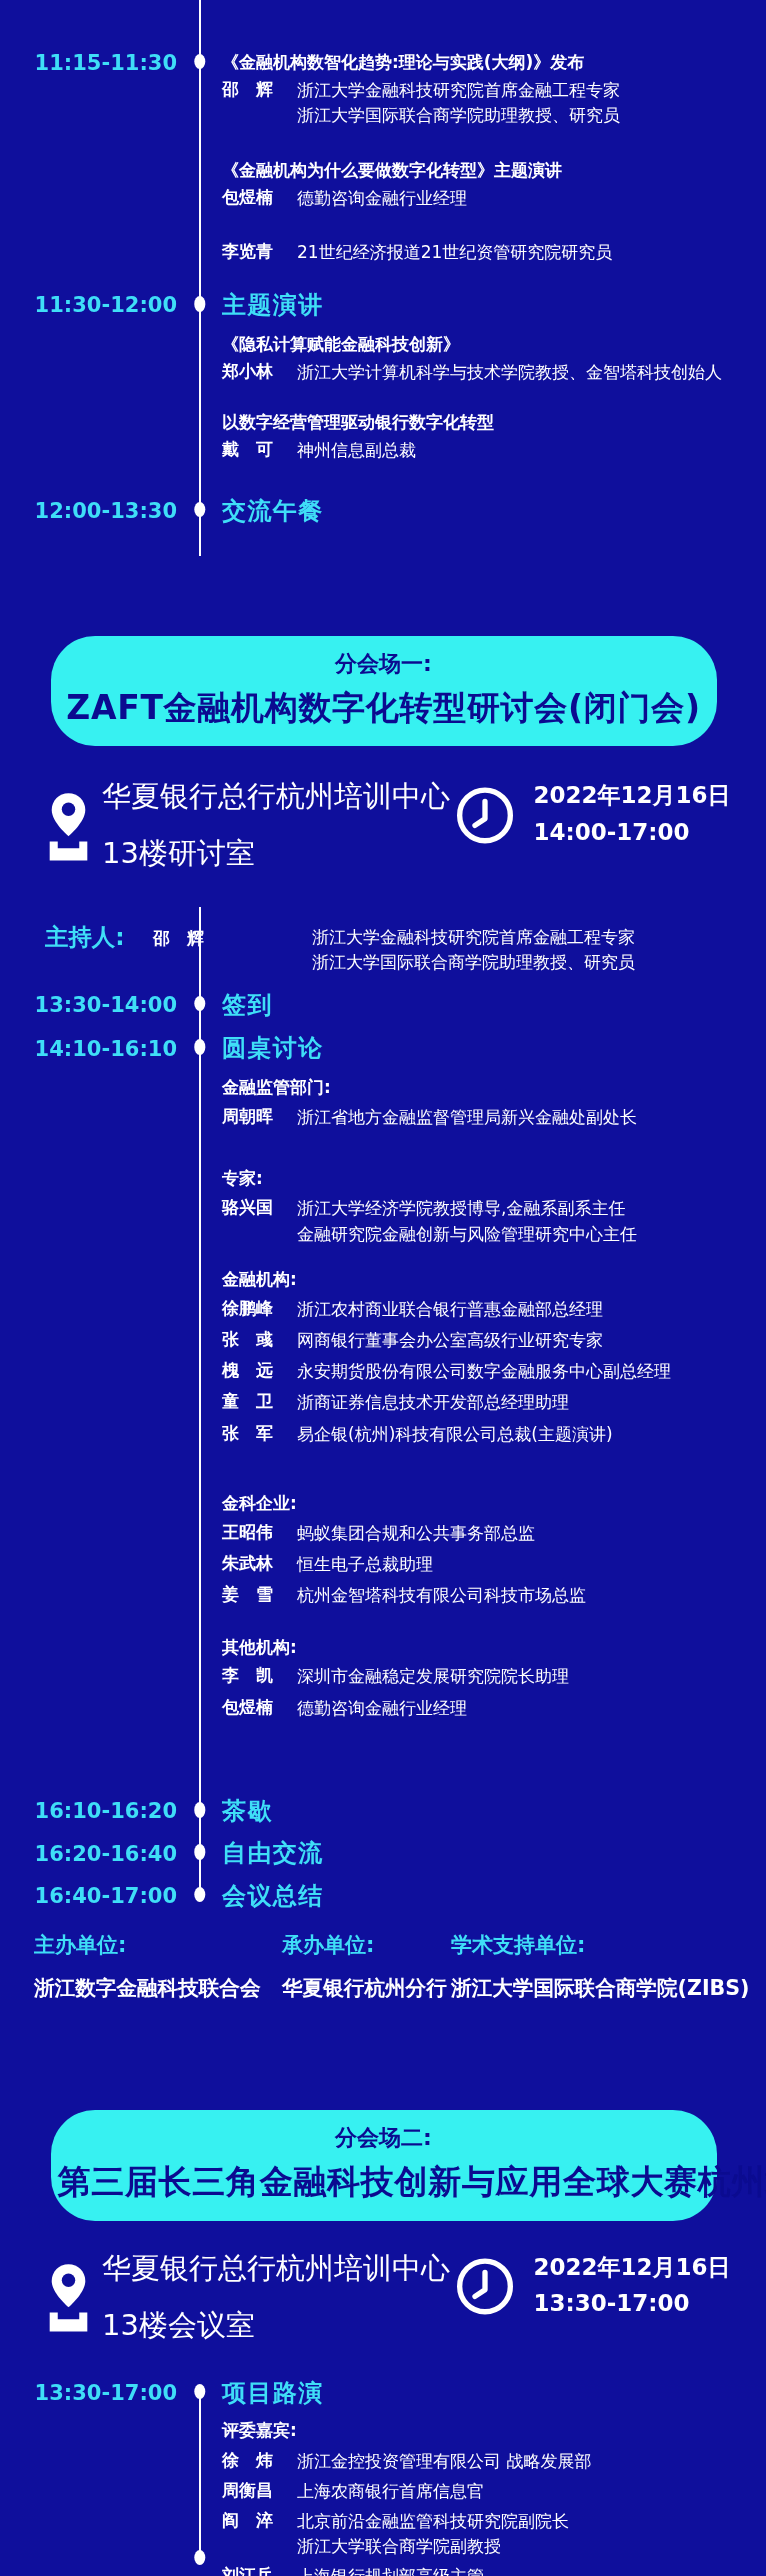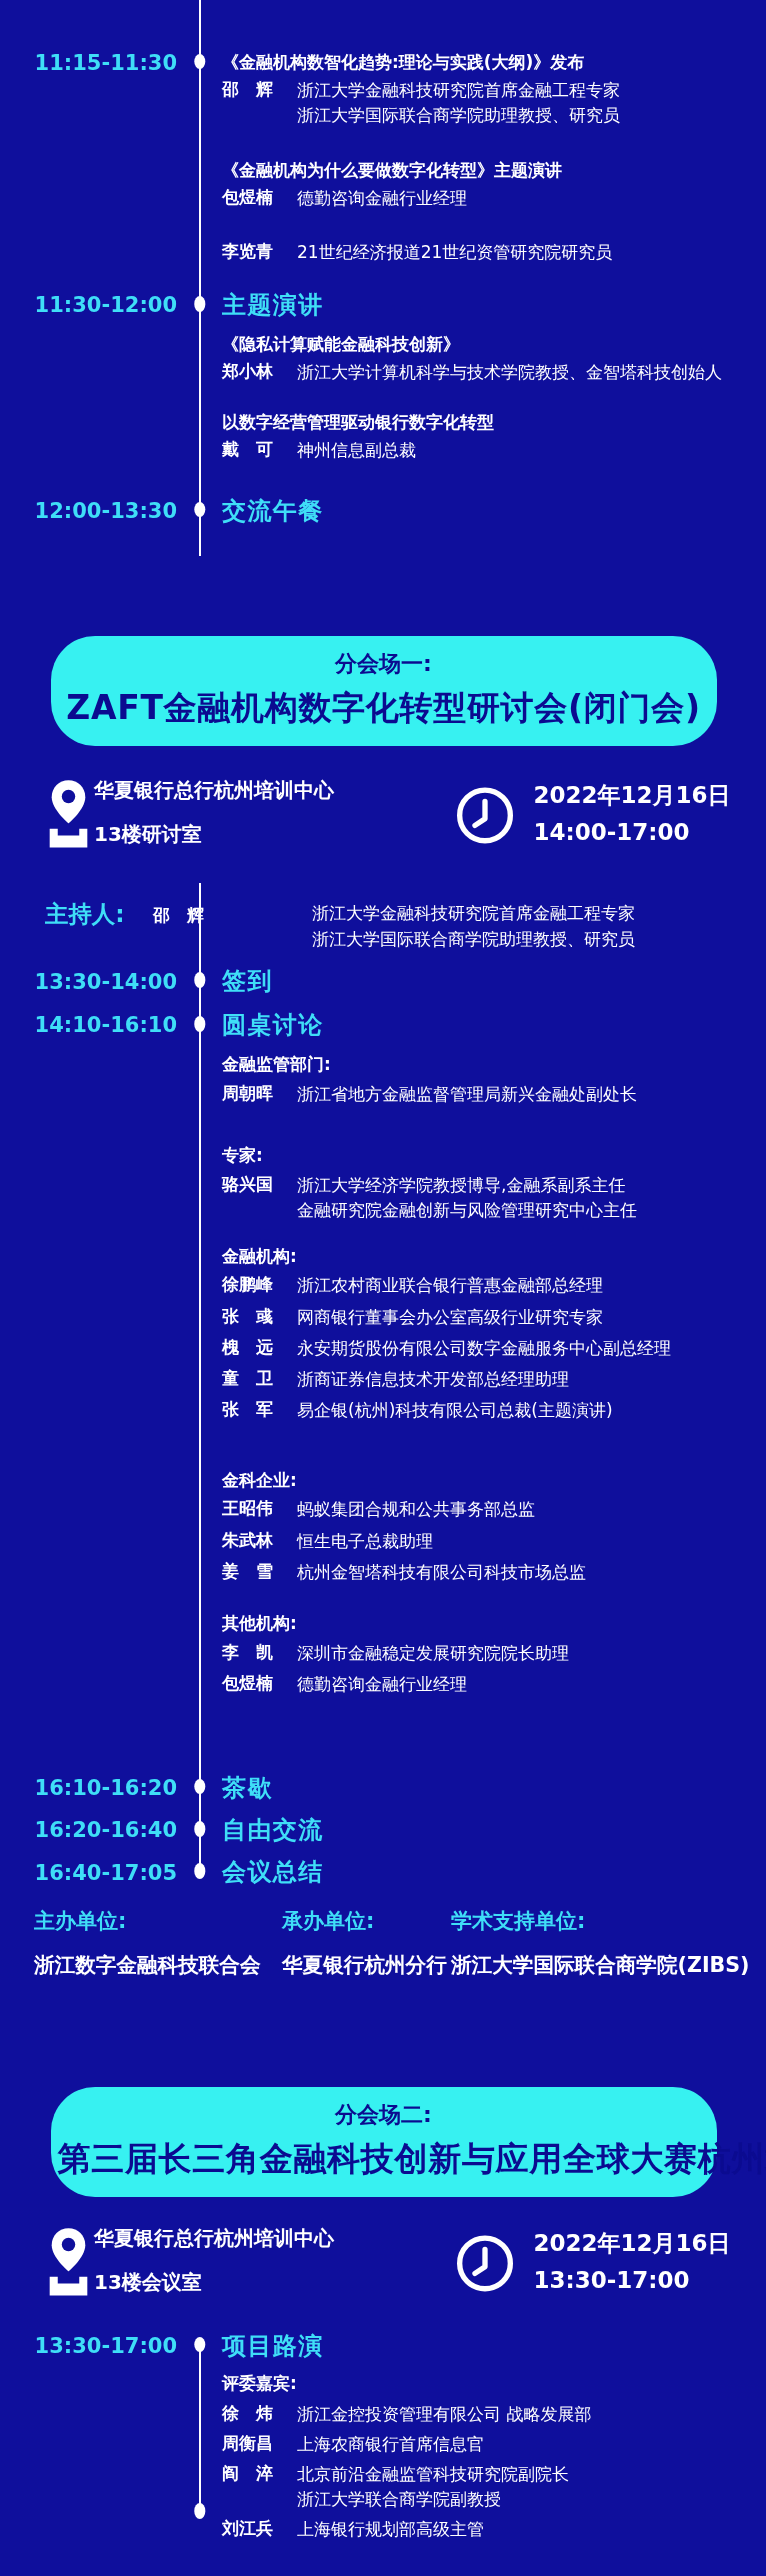--- a/index.html
+++ b/index.html
@@ -40,21 +40,21 @@
   .banner {
     width:666px; margin:0 auto; background:var(--banner-bg); border-radius:44px;
     text-align:center; color:var(--banner-ink); padding:12.8px 7px 15.6px;
   }
   .banner .b1 { font-size:22px; font-weight:700; }
   .banner .b2 { font-size:33px; font-weight:700; margin-top:7px; letter-spacing:0.7px; white-space:nowrap; }
   
   .inforow { display:flex; align-items:flex-start; padding-left:47px; }
   .venue { display:flex; width:408px; }
   .pin { width:43px; flex:none; margin-top:1.4px; }
-  .vtext { margin-left:4px; font-size:20px; font-weight:700; white-space:nowrap; }
+  .vtext { margin-left:12px; font-size:29px; font-weight:400; white-space:nowrap; }
   .vtext .l2 { margin-top:17px; }
   .dtwrap { display:flex; }
   .clock { width:60px; flex:none; margin-top:2.8px; }
   .dtext { margin-left:18.5px; font-size:23px; font-weight:700; line-height:1.6; white-space:nowrap; }
   
   .hostrow { display:flex; padding-left:45px; align-items:flex-start; }
   .hostlabel { color:var(--cyan); font-size:23.4px; font-weight:700; width:108px; flex:none; }
   .hostname { font-size:17px; font-weight:700; width:159px; flex:none; padding-top:5.7px; }
   .hostdesc { font-size:17px; line-height:1.5; padding-top:3.5px; white-space:nowrap; }
   
@@ -259,21 +259,21 @@
   <div class="row" style="margin-top:10px">
     <div class="time">16:20-16:40</div>
     <div class="dotcell">
         <span class="dot"></span>
       </div>
     <div class="content">
         <div class="sec-title">自由交流</div>
       </div>
   </div>
   <div class="row" style="margin-top:10px">
-    <div class="time">16:40-17:05</div>
+    <div class="time">16:40-17:00</div>
     <div class="dotcell">
         <span class="dot"></span>
       </div>
     <div class="content">
         <div class="sec-title">会议总结</div>
       </div>
   </div>
 </div>
 
 <div class="orgrow" style="margin-top:18.5px">

